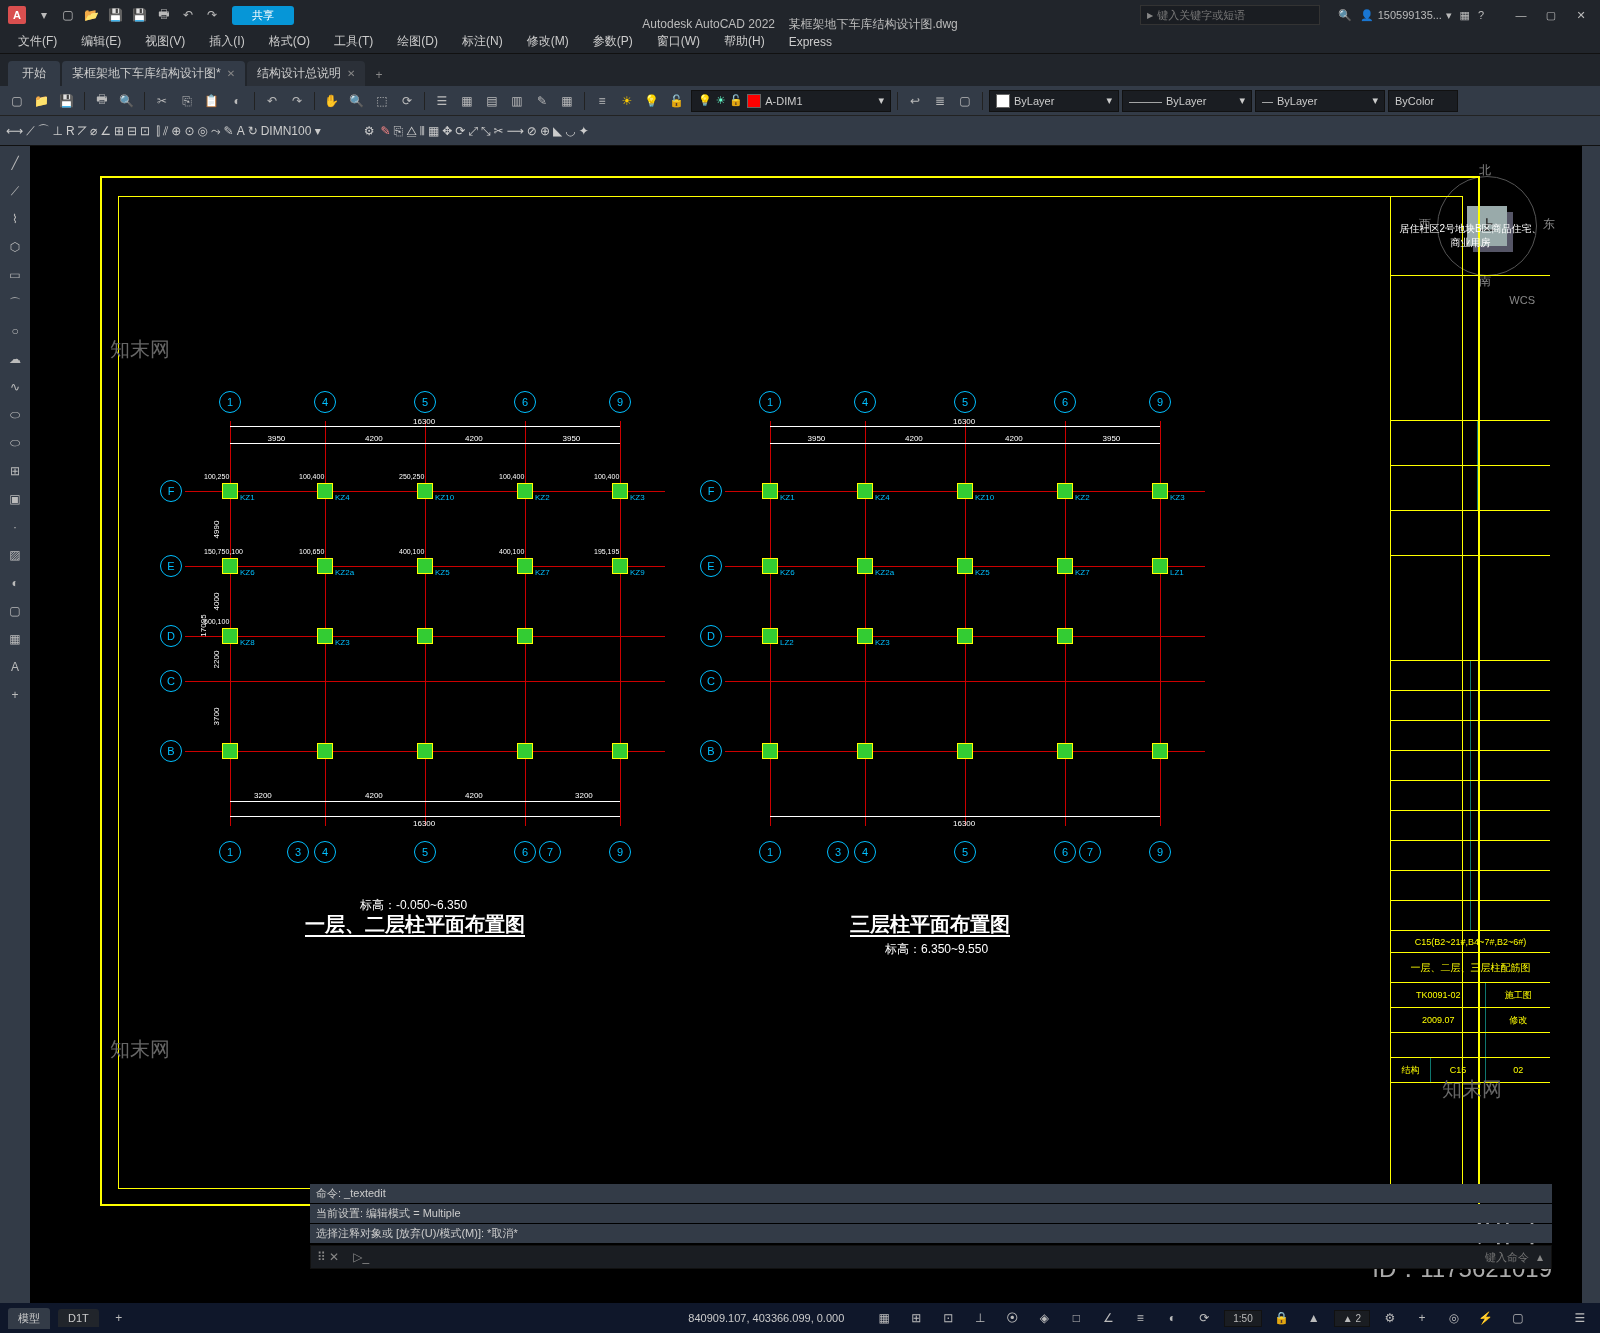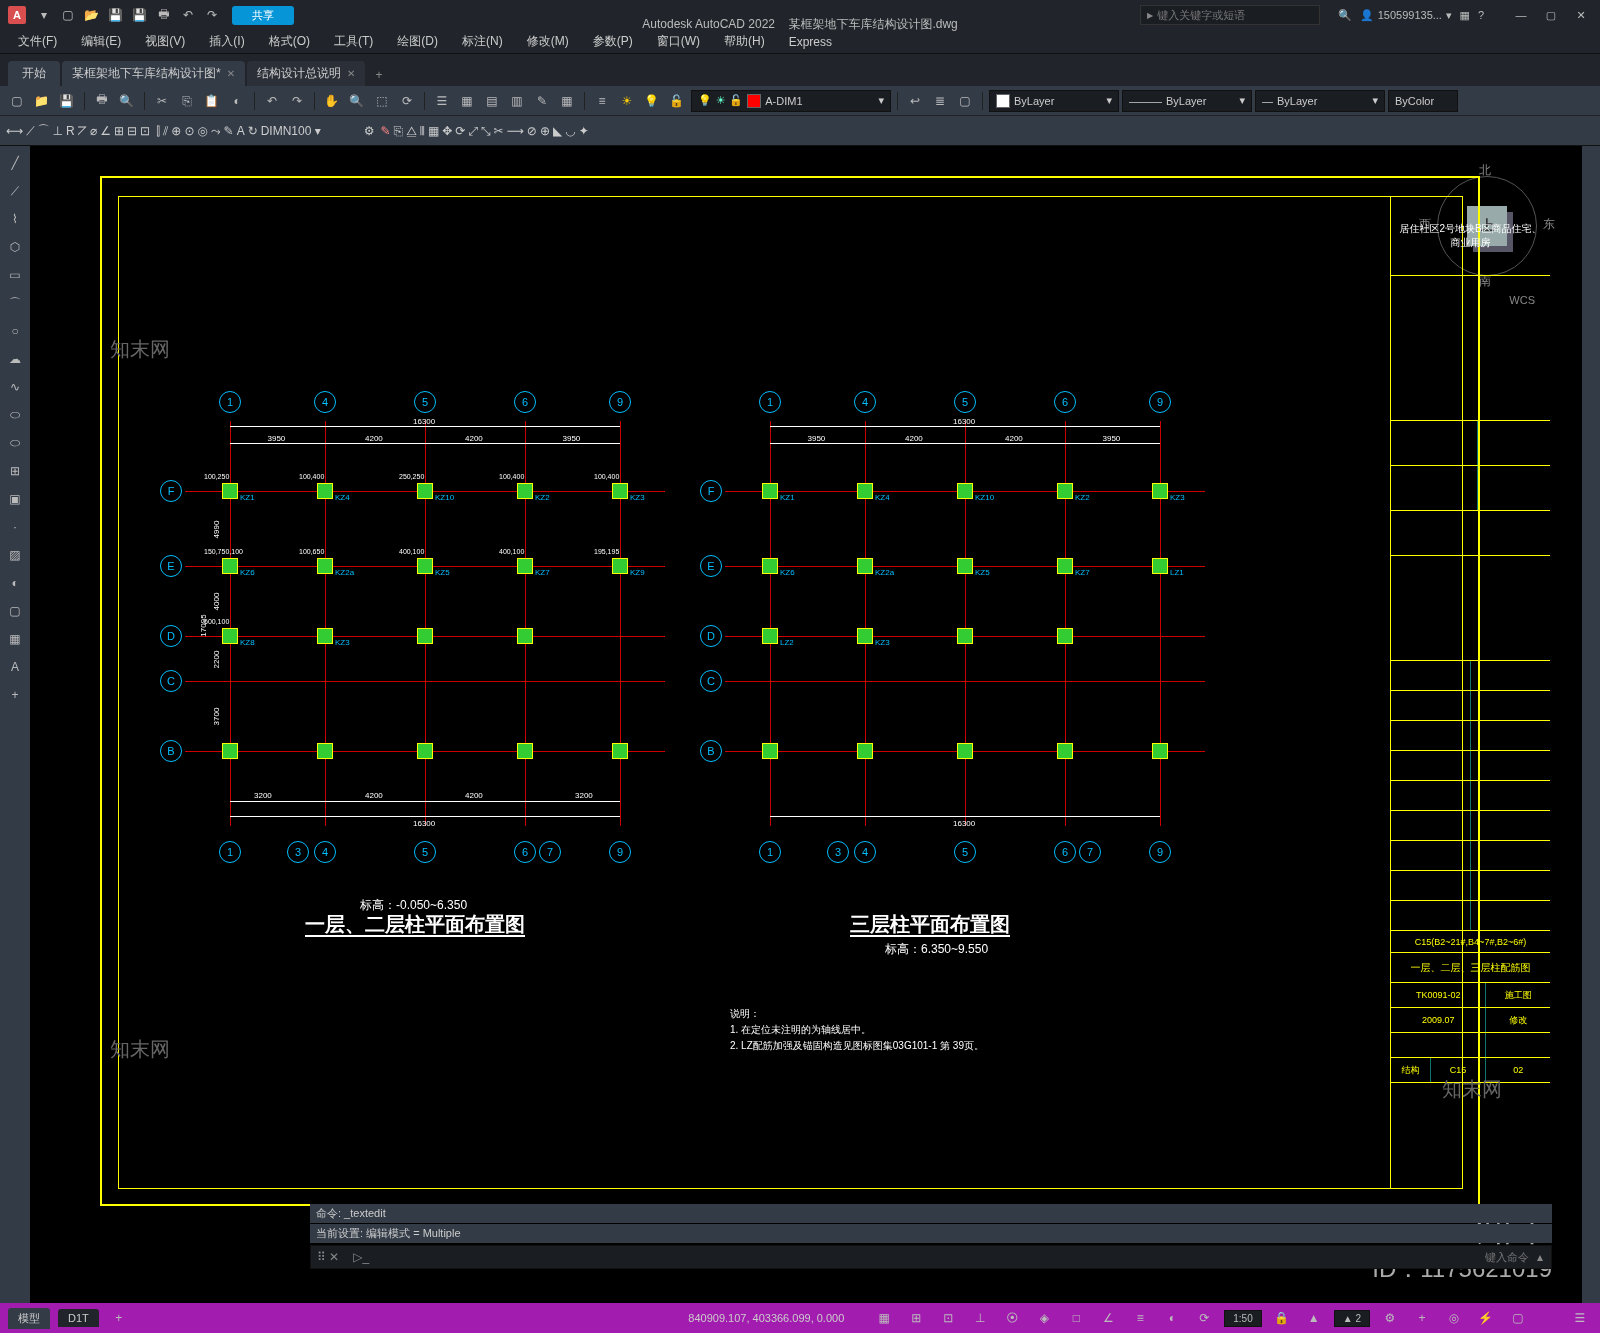--- a/index.html
+++ b/index.html
@@ -57,21 +57,21 @@
 .grid-line-v { position: absolute; width: 1px; background: #c00; }
 .col-mark { position: absolute; width: 16px; height: 16px; background: #3c3; border: 1px solid #ffff00; }
 .col-lbl { position: absolute; color: #00bfff; font-size: 8px; }
 .dim-txt { position: absolute; color: #fff; font-size: 8px; }
 .dim-line { position: absolute; background: #fff; height: 1px; }
 .cmd-area { position: absolute; left: 280px; bottom: 34px; right: 30px; }
 .cmd-line { background: #333b47; color: #ccc; font-size: 11px; padding: 2px 6px; margin-bottom: 1px; }
 .cmd-input { display: flex; align-items: center; background: #1a1d22; border: 1px solid #111; height: 24px; margin-top: 2px; }
 .cmd-input .chev { padding: 0 8px; color: #888; }
 .cmd-input input { flex: 1; background: transparent; border: none; color: #ccc; font-size: 11px; outline: none; text-align: right; }
-.status-bar { position: absolute; bottom: 0; left: 0; right: 0; height: 30px; background: #a21caf; display: flex; align-items: center; padding: 0 8px; gap: 8px; }
+.status-bar { position: absolute; bottom: 0; left: 0; right: 0; height: 30px; background: #0f172a; display: flex; align-items: center; padding: 0 8px; gap: 8px; }
 .status-bar .tab { background: #333b47; padding: 3px 10px; color: #ccc; font-size: 11px; cursor: pointer; border-radius: 3px 3px 0 0; }
 .status-bar .coords { color: #ccc; font-size: 11px; margin-left: auto; margin-right: 20px; }
 .status-bar .sbtn { width: 24px; height: 24px; display: inline-flex; align-items: center; justify-content: center; color: #bbb; cursor: pointer; }
 .status-bar .combo { background: #1a1d22; border: 1px solid #111; padding: 2px 8px; font-size: 10px; color: #bbb; }
 </style>
 </head>
 <body>
 
 <div class="title-bar">
   <div class="logo">A</div>
@@ -525,35 +525,31 @@
           <div class="col-mark" style="left:927px;top:597px"></div>
           <div class="col-mark" style="left:1027px;top:597px"></div>
           <div class="col-mark" style="left:1122px;top:597px"></div>
         </div>
 
       <div class="plan-title" style="left:275px;top:765px">一层、二层柱平面布置图</div>
       <div class="plan-sub" style="left:330px;top:751px">标高：-0.050~6.350</div>
       <div class="plan-title" style="left:820px;top:765px">三层柱平面布置图</div>
       <div class="plan-sub" style="left:855px;top:795px">标高：6.350~9.550</div>
 
-      <div class="notes" style="left:700px;top:860px">
-        <div>说明：</div>
-        <div>1. 在定位未注明的为轴线居中。</div>
-        <div>2. LZ配筋加强及锚固构造见图标图集03G101-1 第 39页。</div>
-      </div>
 
       <div class="watermark" style="left:80px;top:190px">知末网</div>
       <div class="watermark" style="left:80px;top:890px">知末网</div>
       <div class="watermark" style="right:80px;top:930px">知末网</div>
       <div class="wm-logo">知末</div>
       <div class="wm-id">ID：1175621019</div>
 
       <div class="cmd-area">
         <div class="cmd-line">命令:  _textedit</div>
         <div class="cmd-line">当前设置: 编辑模式 = Multiple</div>
+        <div class="cmd-line">选择注释对象或 [放弃(U)/模式(M)]:  *取消*</div>
         <div class="cmd-input">
           <span style="padding:0 6px;color:#888">⠿ ✕</span>
           <span class="chev">▷_</span>
           <input placeholder="键入命令" style="">
           <span style="padding:0 8px;color:#888">▴</span>
         </div>
       </div>
     </div>
   </div>
 

